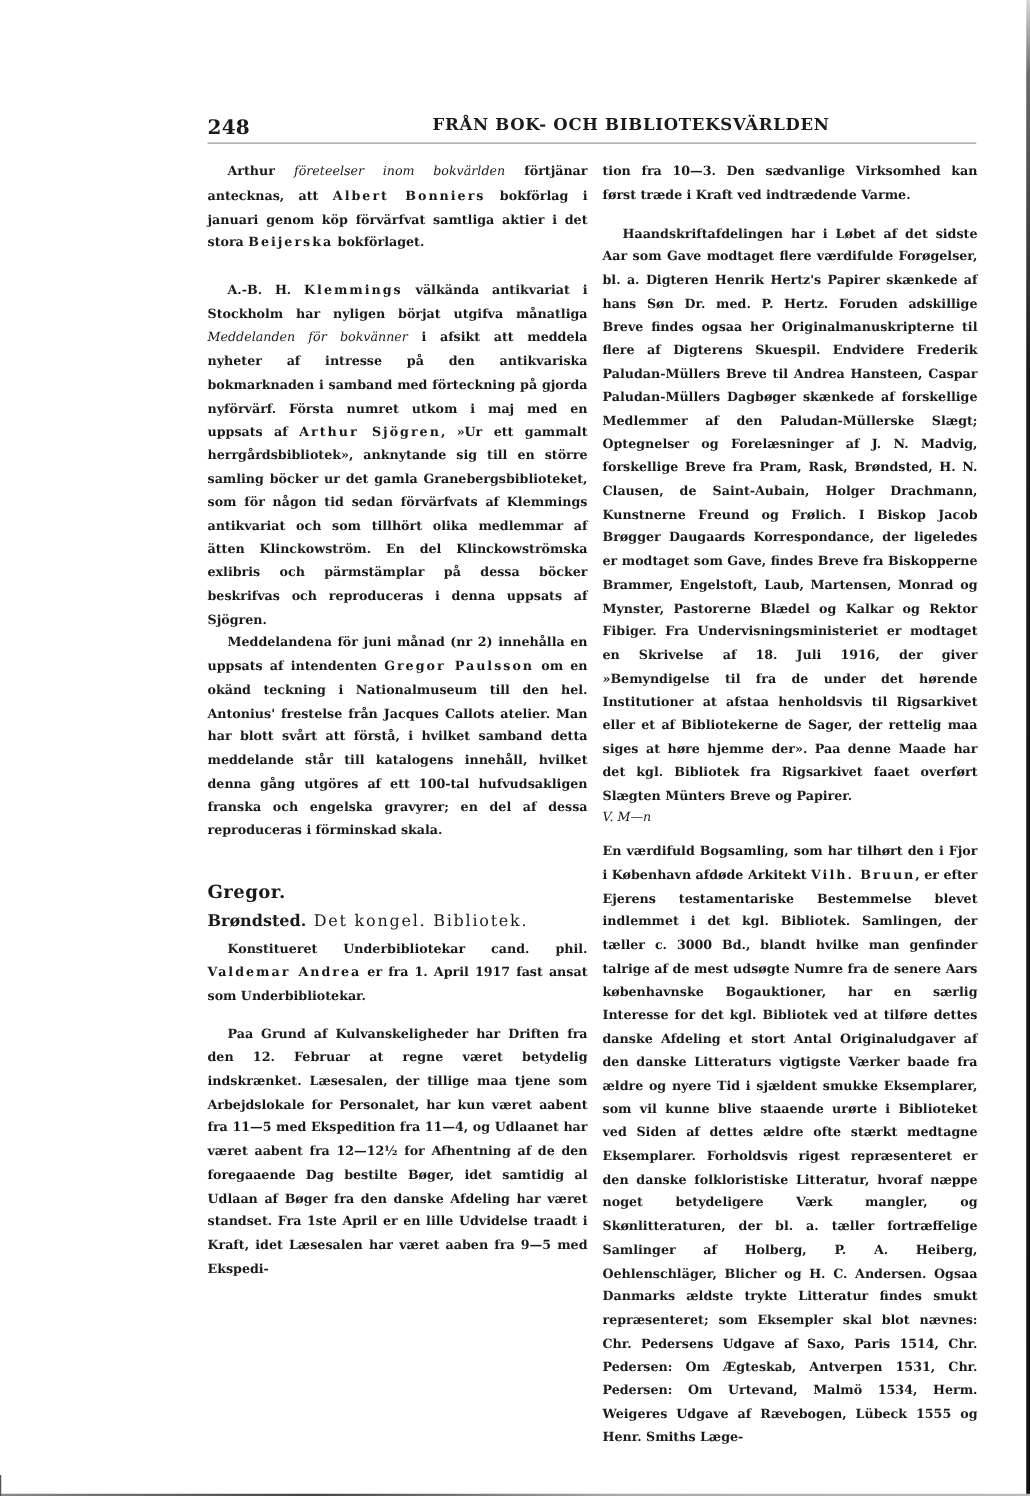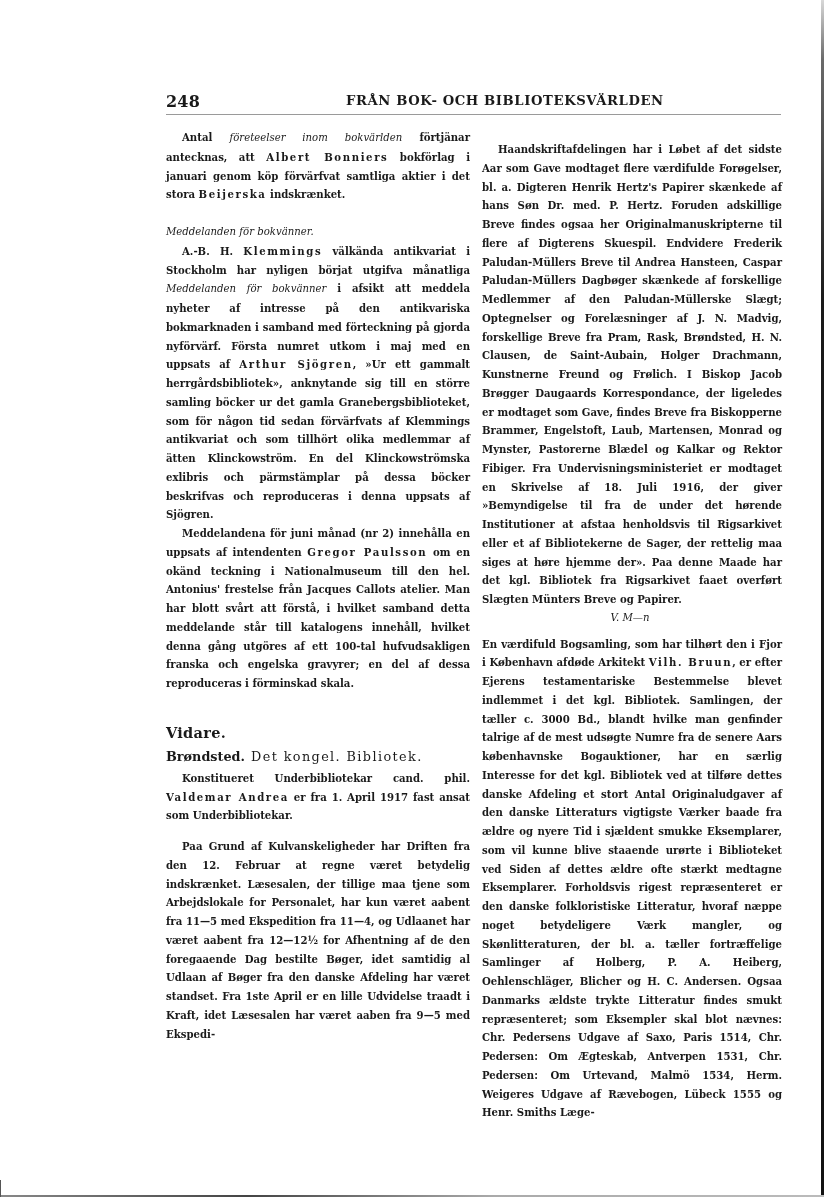--- a/index.html
+++ b/index.html
@@ -86,21 +86,21 @@
     .italic { font-style: italic; font-weight: normal; }
     .spaced { letter-spacing: 1.6px; }
     .section-italic {
       margin: 0;
       font-style: italic;
       font-weight: normal;
       text-indent: 0;
     }
     .signature {
       margin: 0;
-      text-align: center;
+      text-align: left;
       font-style: italic;
       font-weight: normal;
       padding-right: 4px;
     }
     .heading-country {
       margin: 0;
       font-size: 14.5px;
       font-weight: bold;
       line-height: 24px;
       letter-spacing: 0.3px;
@@ -120,48 +120,48 @@
 <div class="edge-bottom"></div>
 <div class="edge-left"></div>
 
 <div class="header">
   <span class="page-number">248</span>
   <span class="running-title">FRÅN BOK- OCH BIBLIOTEKSVÄRLDEN</span>
 </div>
 
 <div class="column col-left">
 
-  <p class="para"><span>Antal </span><span class="italic">företeelser inom bokvärlden</span><span> förtjänar antecknas, att </span><span class="spaced">Albert Bonniers</span><span> bokförlag i januari genom köp förvärfvat samtliga aktier i det stora </span><span class="spaced">Beijerska</span><span> indskrænket.</span></p>
+  <p class="para"><span>Arthur </span><span class="italic">företeelser inom bokvärlden</span><span> förtjänar antecknas, att </span><span class="spaced">Albert Bonniers</span><span> bokförlag i januari genom köp förvärfvat samtliga aktier i det stora </span><span class="spaced">Beijerska</span><span> bokförlaget.</span></p>
 
 
   <div class="gap-m"></div>
   <div class="gap-s"></div>
 
-  <p class="section-italic">Meddelanden för bokvänner.</p>
 
   <p class="para"><span>A.-B. H. </span><span class="spaced">Klemmings</span><span> välkända antikvariat i Stockholm har nyligen börjat utgifva månatliga </span><span class="italic">Meddelanden för bokvänner</span><span> i afsikt att meddela nyheter af intresse på den antikvariska bokmarknaden i samband med förteckning på gjorda nyförvärf. Första numret utkom i maj med en uppsats af </span><span class="spaced">Arthur Sjögren</span><span>, »Ur ett gammalt herrgårdsbibliotek», anknytande sig till en större samling böcker ur det gamla Granebergsbiblioteket, som för någon tid sedan förvärfvats af Klemmings antikvariat och som tillhört olika medlemmar af ätten Klinckowström. En del Klinckowströmska exlibris och pärmstämplar på dessa böcker beskrifvas och reproduceras i denna uppsats af Sjögren.</span></p>
 
   <p class="para"><span>Meddelandena för juni månad (nr 2) innehålla en uppsats af intendenten </span><span class="spaced">Gregor Paulsson</span><span> om en okänd teckning i Nationalmuseum till den hel. Antonius' frestelse från Jacques Callots atelier. Man har blott svårt att förstå, i hvilket samband detta meddelande står till katalogens innehåll, hvilket denna gång utgöres af ett 100-tal hufvudsakligen franska och engelska gravyrer; en del af dessa reproduceras i förminskad skala.</span></p>
 
 
   <div class="gap-l"></div>
 
-  <p class="heading-country">Vidare.</p>
+  <p class="heading-country">Gregor.</p>
   <p class="heading-city"><span class="city">Brøndsted.</span><span class="inst">Det kongel. Bibliotek.</span></p>
 
   <p class="para"><span>Konstitueret Underbibliotekar cand. phil. </span><span class="spaced">Valdemar Andrea</span><span> er fra 1. April 1917 fast ansat som Underbibliotekar.</span></p>
 
   <div class="gap-m"></div>
 
   <p class="para">Paa Grund af Kulvanskeligheder har Driften fra den 12. Februar at regne været betydelig indskrænket. Læsesalen, der tillige maa tjene som Arbejdslokale for Personalet, har kun været aabent fra 11—5 med Ekspedition fra 11—4, og Udlaanet har været aabent fra 12—12½ for Afhentning af de den foregaaende Dag bestilte Bøger, idet samtidig al Udlaan af Bøger fra den danske Afdeling har været standset. Fra 1ste April er en lille Udvidelse traadt i Kraft, idet Læsesalen har været aaben fra 9—5 med Ekspedi-</p>
 
 </div>
 
 <div class="column col-right">
 
+  <p class="para noindent">tion fra 10—3. Den sædvanlige Virksomhed kan først træde i Kraft ved indtrædende Varme.</p>
 
   <div class="gap-m"></div>
 
   <p class="para">Haandskriftafdelingen har i Løbet af det sidste Aar som Gave modtaget flere værdifulde Forøgelser, bl. a. Digteren Henrik Hertz's Papirer skænkede af hans Søn Dr. med. P. Hertz. Foruden adskillige Breve findes ogsaa her Originalmanuskripterne til flere af Digterens Skuespil. Endvidere Frederik Paludan-Müllers Breve til Andrea Hansteen, Caspar Paludan-Müllers Dagbøger skænkede af forskellige Medlemmer af den Paludan-Müllerske Slægt; Optegnelser og Forelæsninger af J. N. Madvig, forskellige Breve fra Pram, Rask, Brøndsted, H. N. Clausen, de Saint-Aubain, Holger Drachmann, Kunstnerne Freund og Frølich. I Biskop Jacob Brøgger Daugaards Korrespondance, der ligeledes er modtaget som Gave, findes Breve fra Biskopperne Brammer, Engelstoft, Laub, Martensen, Monrad og Mynster, Pastorerne Blædel og Kalkar og Rektor Fibiger. Fra Undervisningsministeriet er modtaget en Skrivelse af 18. Juli 1916, der giver »Bemyndigelse til fra de under det hørende Institutioner at afstaa henholdsvis til Rigsarkivet eller et af Bibliotekerne de Sager, der rettelig maa siges at høre hjemme der». Paa denne Maade har det kgl. Bibliotek fra Rigsarkivet faaet overført Slægten Münters Breve og Papirer.</p>
 
   <p class="signature">V. M—n</p>
 
   <div class="gap-s"></div>
 
 

